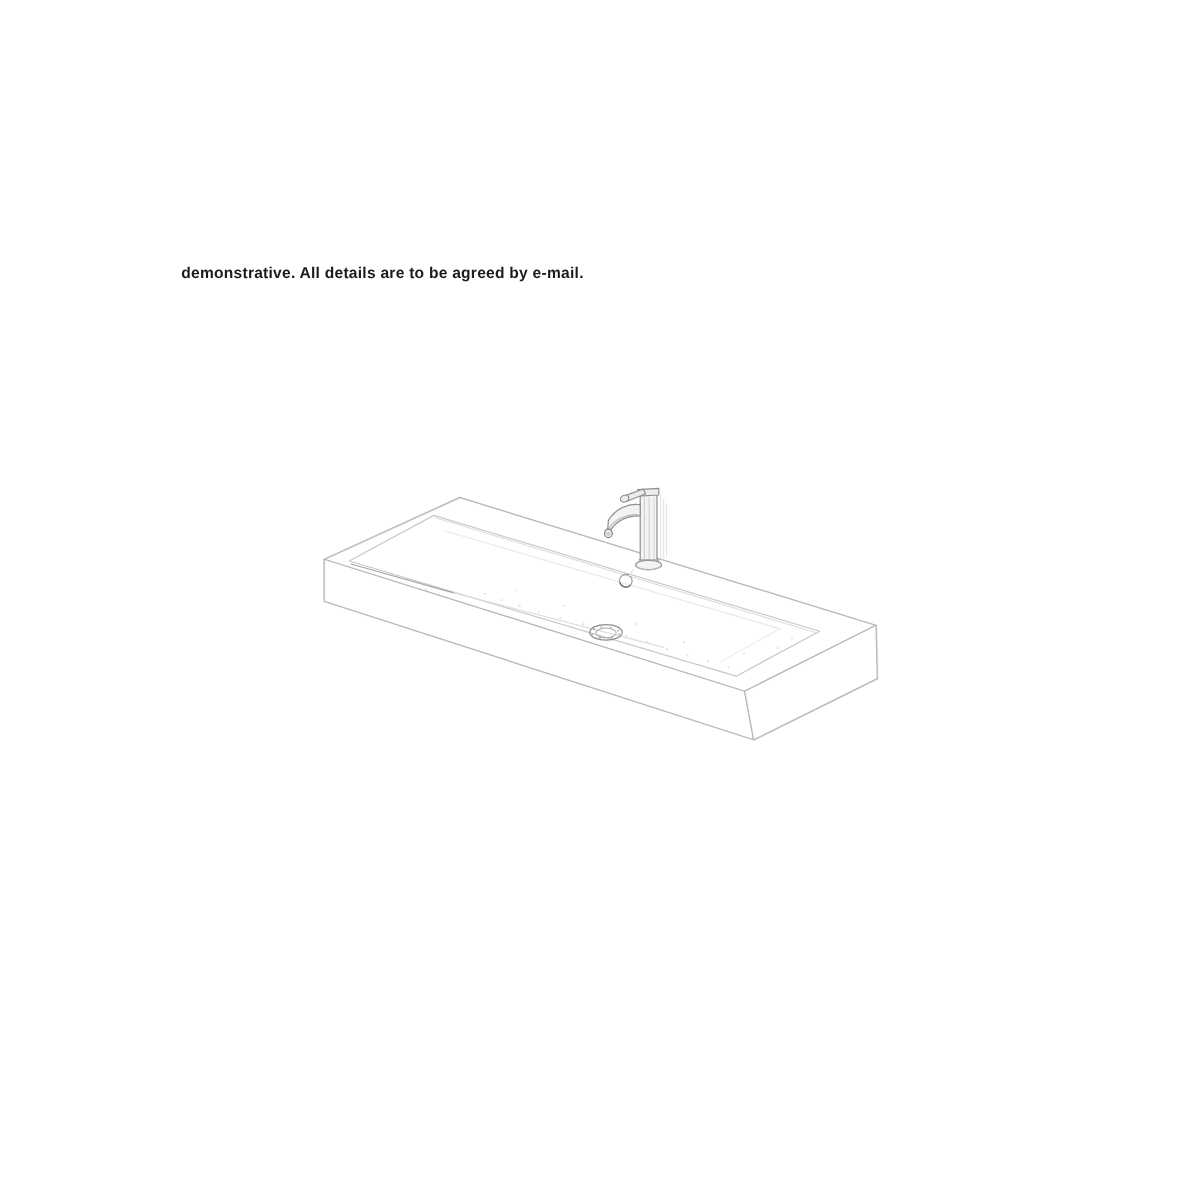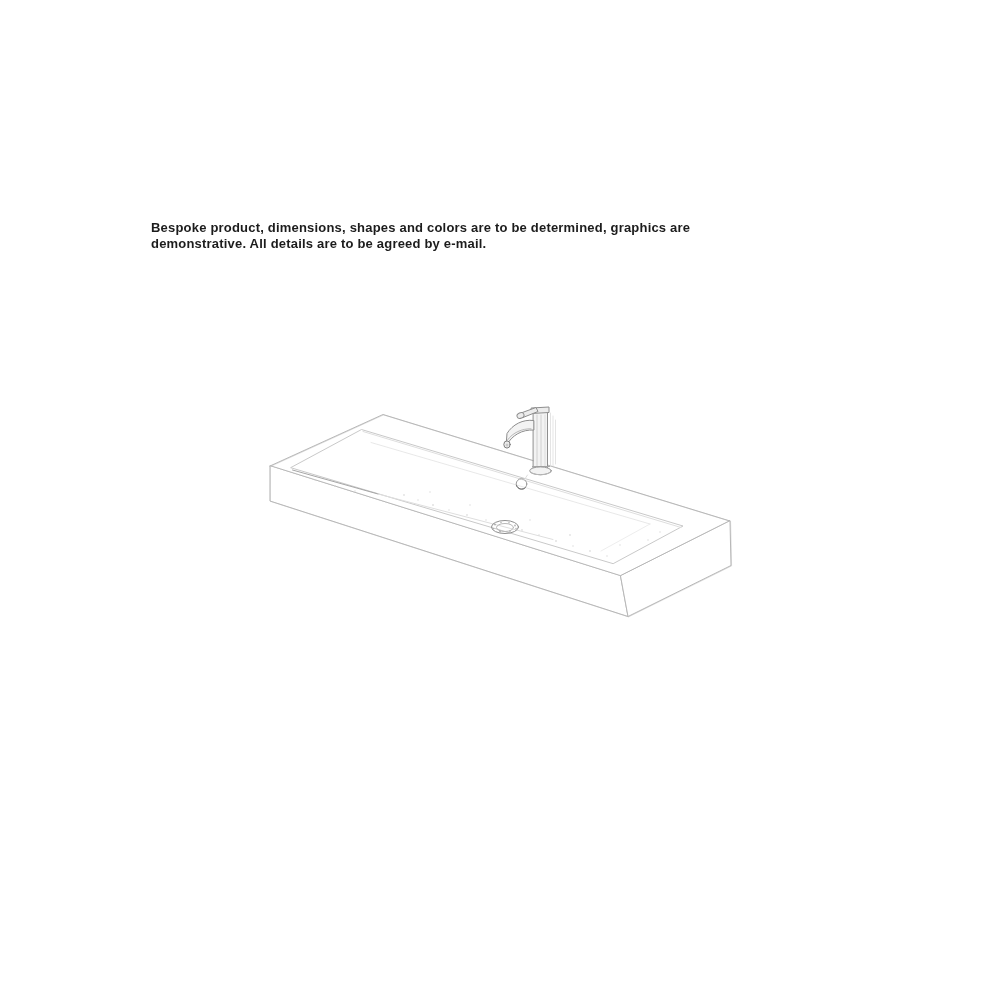--- a/index.html
+++ b/index.html
@@ -35,21 +35,20 @@
   .face{fill:#ffffff;}
   .metal{fill:#f3f3f3;}
   .metal2{fill:#ececec;}
 </style>
 </head>
 <body>
 
 <div class="canvas">
 
   <div class="disclaimer">
-    <div>Bespoke product, dimensions, shapes and colors are to be determined, graphics are</div>
     <div>demonstrative. All details are to be agreed by e-mail.</div>
   </div>
 
   <svg class="sketch" width="1000" height="1000" viewBox="0 0 1000 1000" role="img" aria-label="Pencil sketch of a rectangular countertop washbasin with a single-lever faucet and a central drain">
 
     <g>
       <path class="s ln face" d="M270,466 L383,414.5 L730,521 L620.5,576 Z"></path>
       <path class="s ln face" d="M270,466 L270,501 L628,616.5 L620.5,576 Z"></path>
       <path class="s ln face" d="M620.5,576 L628,616.5 L731,565.5 L730,521 Z"></path>
 

